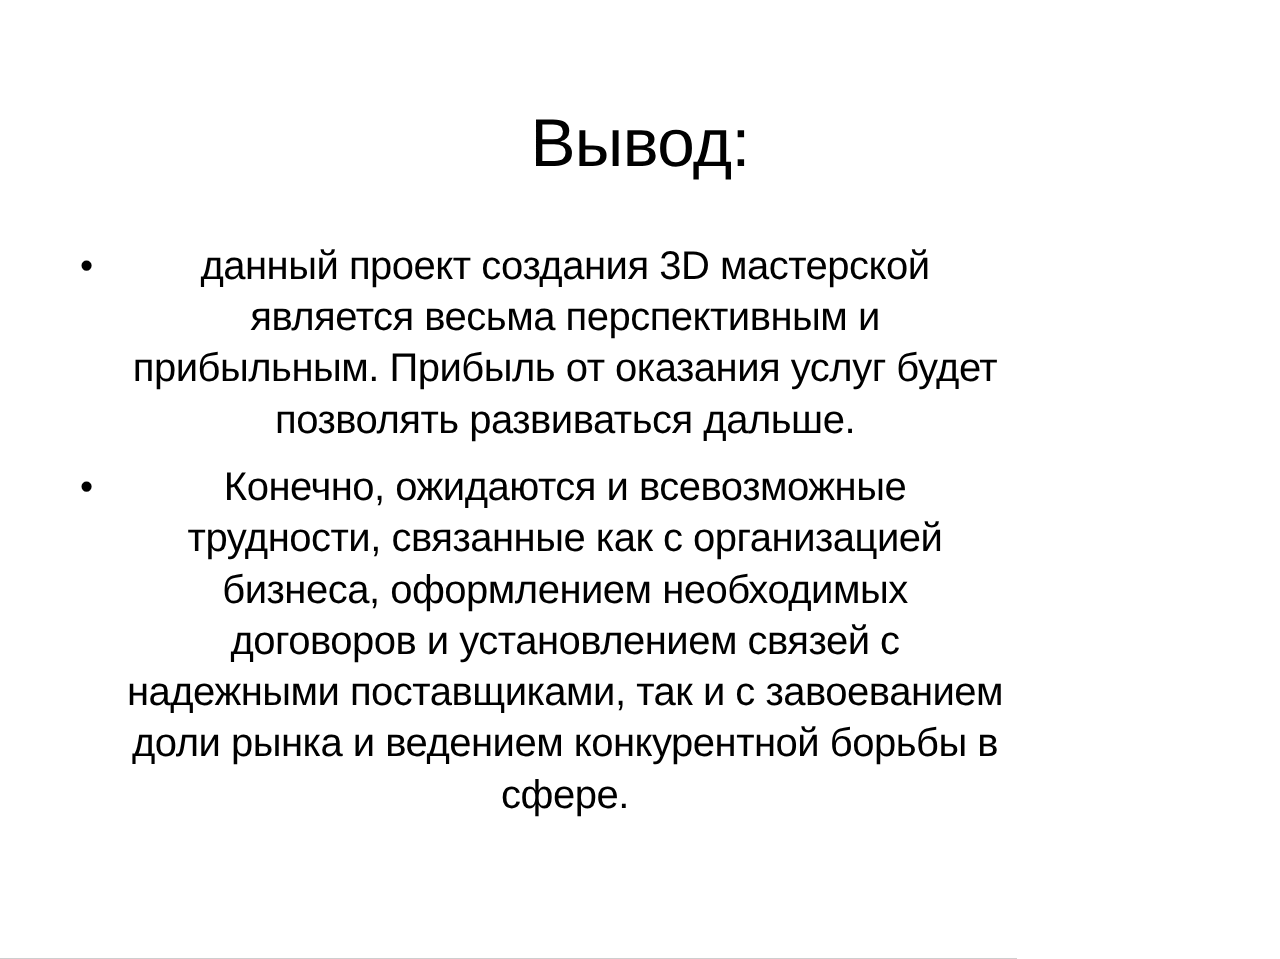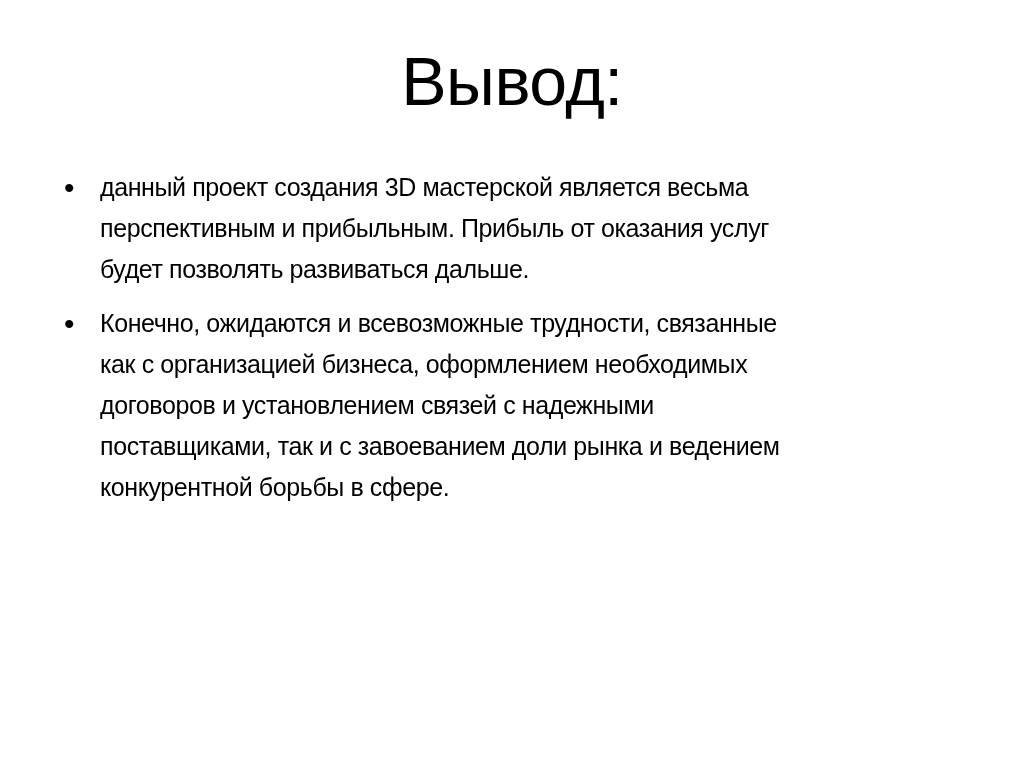--- a/index.html
+++ b/index.html
@@ -14,23 +14,23 @@
   }
   .slide {
     position: relative;
     width: 1024px;
     height: 767px;
     background: var(--bg);
     color: var(--fg);
     overflow: hidden;
   }
   .slide-title {
-    margin-top: 41px;
+    margin-top: 83px;
     text-align: center;
-    font-size: 68px;
+    font-size: 54px;
     font-weight: 400;
     line-height: 1.2;
     letter-spacing: -0.5px;
   }
   .slide-body {
     margin: 44px 0 0 62px;
     width: 746px;
   }
   .bullet-row {
     display: flex;
@@ -39,23 +39,24 @@
   }
   .bullet-marker {
     flex: 0 0 38px;
     font-size: 30px;
     line-height: 41px;
     padding-left: 2px;
   }
   .bullet-text {
     flex: 1 1 auto;
     max-width: 704px;
-    font-size: 25px;
+    font-size: 32px;
     line-height: 41px;
     letter-spacing: -0.4px;
+    text-align: center;
   }
 </style>
 </head>
 <body>
 
 <div class="slide">
 
   <h1 class="slide-title">Вывод:</h1>
 
   <div class="slide-body">

